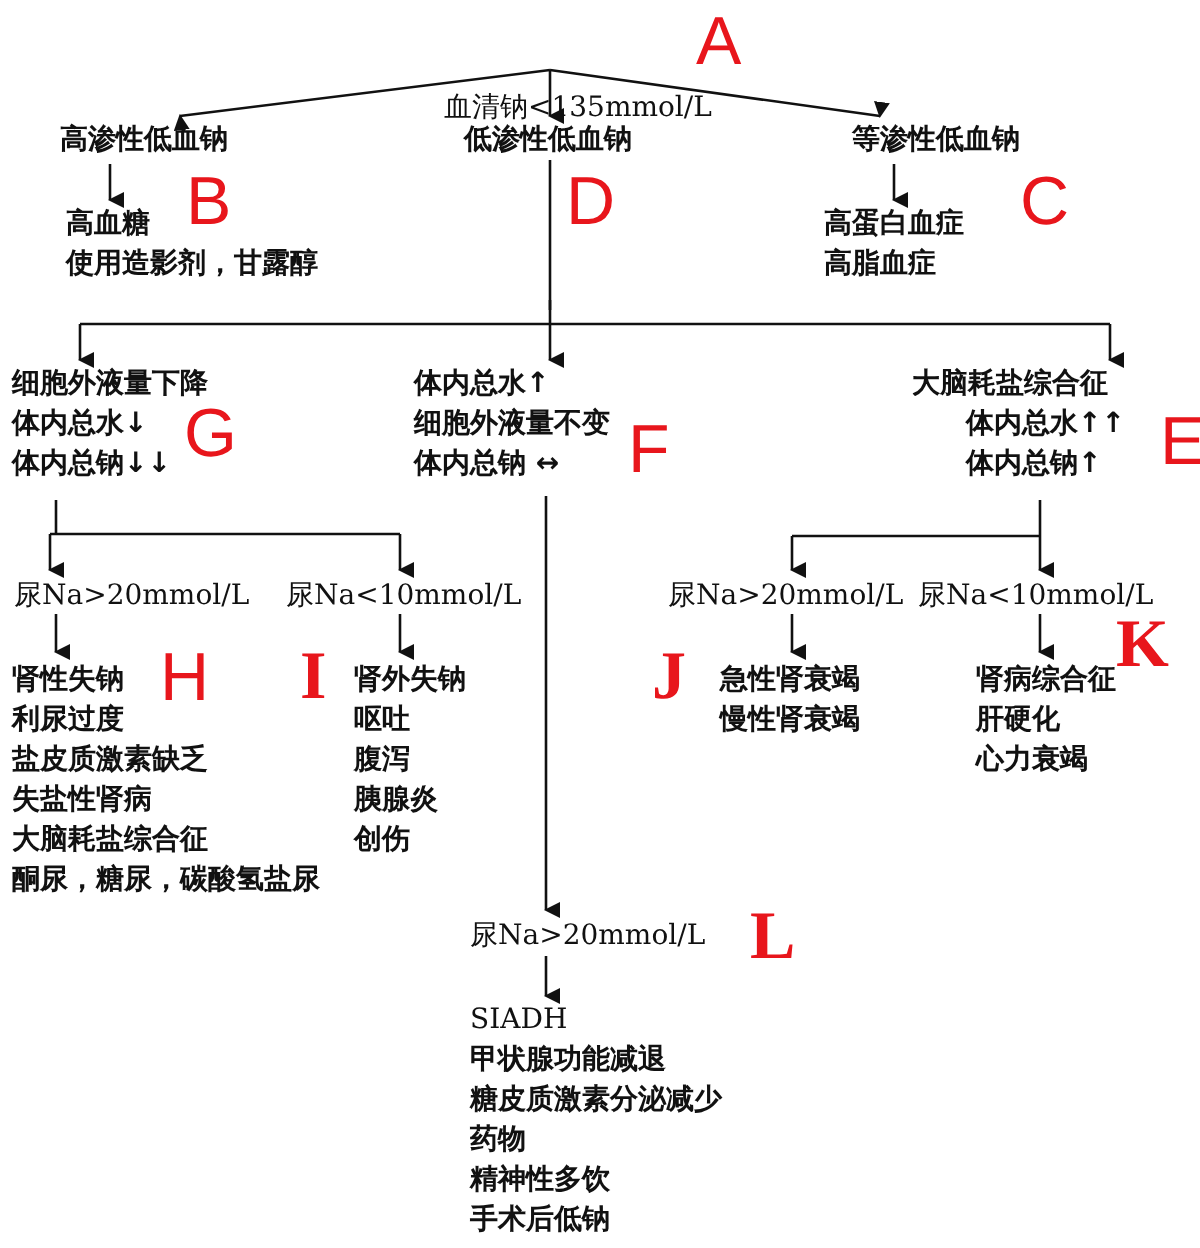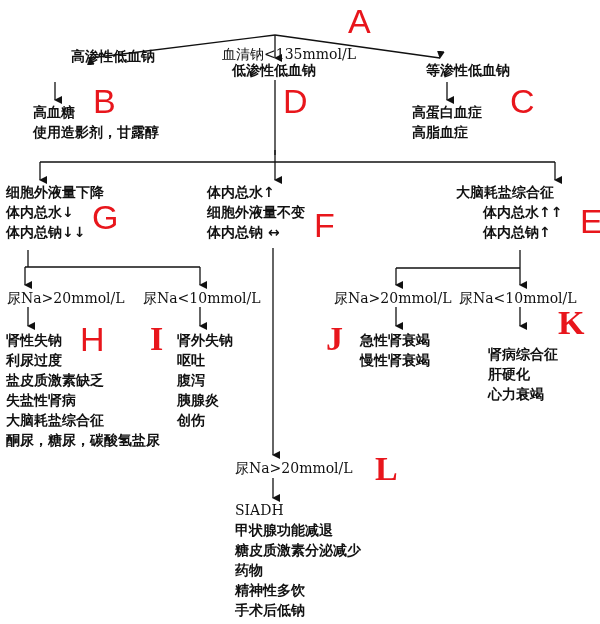--- a/index.html
+++ b/index.html
@@ -54,21 +54,21 @@
     <line x1="520" y1="307" x2="520" y2="326" marker-end="url(#ah)"></line>
 
     <line x1="273" y1="248" x2="273" y2="455" marker-end="url(#ah)"></line>
     <line x1="273" y1="478" x2="273" y2="498" marker-end="url(#ah)"></line>
   </g>
 </svg>
 
 <div class="t" style="left:222px; top:2px;margin-top:44px;">血清钠&lt;135mmol/L</div>
 <div class="lbl" style="left:348px; top:4px;">A</div>
 
-<div class="t b" style="left:30px; top:48px;margin-left:41px;">高渗性低血钠</div>
+<div class="t b" style="left:30px; top:62px;">高渗性低血钠</div>
 <div class="t b" style="left:232px; top:62px;text-align:right;">低渗性低血钠</div>
 <div class="t b" style="left:426px; top:62px;text-align:right;">等渗性低血钠</div>
 
 <div class="lbl" style="left:93px; top:84px;">B</div>
 <div class="lbl" style="left:283px; top:84px;">D</div>
 <div class="lbl" style="left:510px; top:84px;">C</div>
 
 <div class="t b stack" style="left:33px; top:102px;">
   <div>高血糖</div>
   <div>使用造影剂，甘露醇</div>
@@ -121,21 +121,21 @@
   <div>肾外失钠</div>
   <div>呕吐</div>
   <div>腹泻</div>
   <div>胰腺炎</div>
   <div>创伤</div>
 </div>
 <div class="t b stack" style="left:360px; top:330px;">
   <div>急性肾衰竭</div>
   <div>慢性肾衰竭</div>
 </div>
-<div class="t b stack" style="left:488px; top:344px;">
+<div class="t b stack" style="left:488px; top:330px;">
   <div>肾病综合征</div>
   <div>肝硬化</div>
   <div>心力衰竭</div>
 </div>
 
 <div class="t" style="left:235px; top:460px;">尿Na&gt;20mmol/L</div>
 <div class="lbl serif" style="left:375px; top:452px;">L</div>
 <div class="t b stack" style="left:235px; top:500px;">
   <div style="font-weight:normal;">SIADH</div>
   <div>甲状腺功能减退</div>

